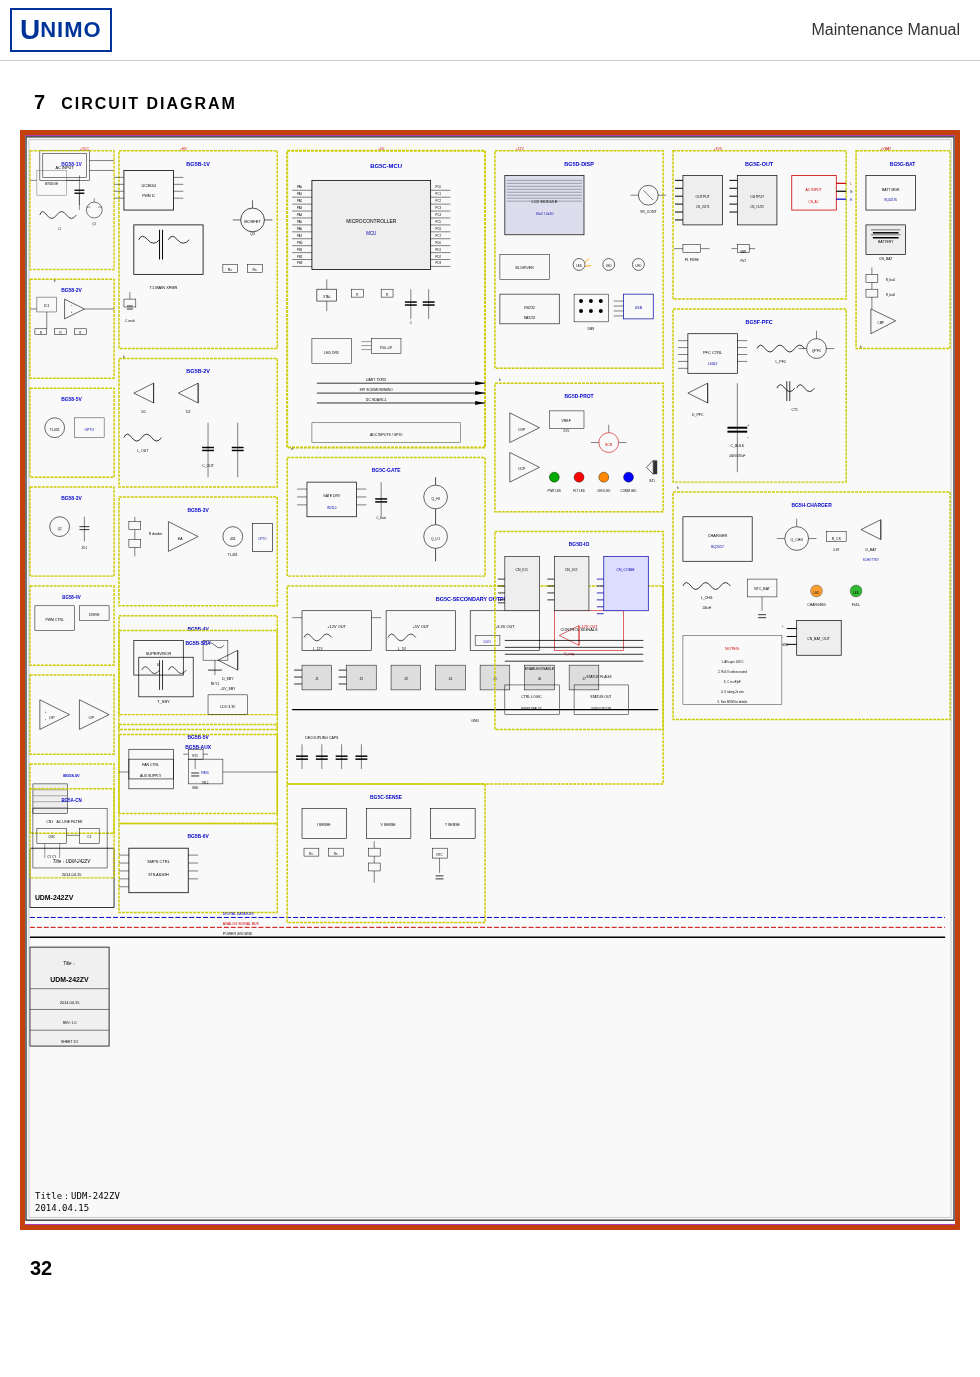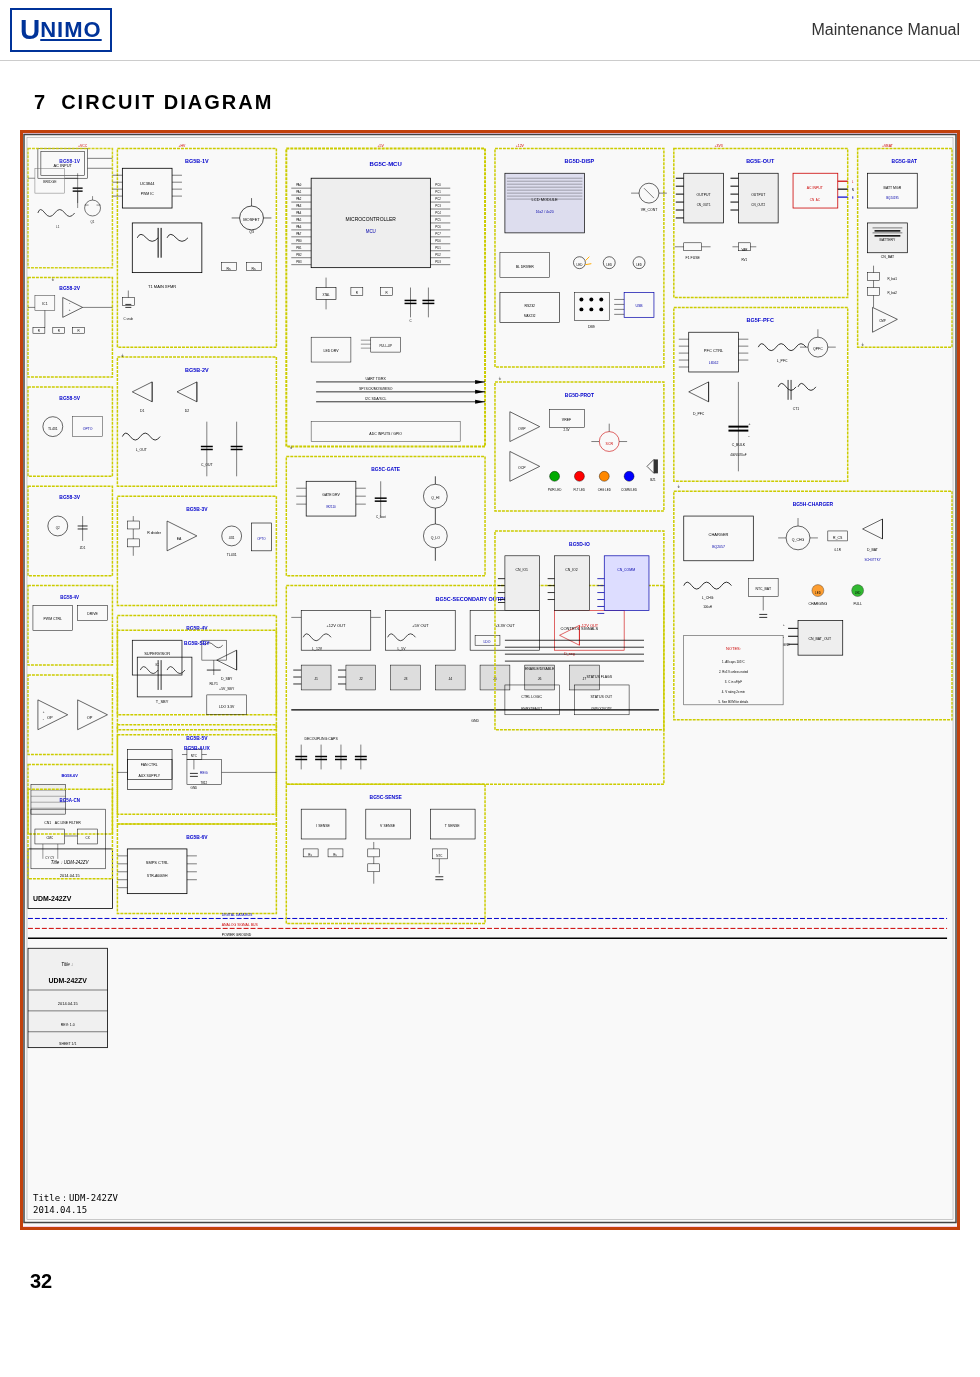--- a/index.html
+++ b/index.html
@@ -32,21 +32,20 @@
       display: flex;
       align-items: center;
       justify-content: center;
     }
 
     .logo-text {
       font-size: 22px;
       font-weight: bold;
       color: #003399;
       letter-spacing: 1px;
-      text-decoration: underline;
     }
 
     .logo-u {
       font-size: 28px;
       font-weight: bold;
       color: #003399;
     }
 
     .header-title {
       font-size: 16px;
@@ -62,31 +61,31 @@
       padding: 30px 30px 16px 34px;
     }
 
     .section-number {
       font-size: 20px;
       font-weight: bold;
       color: #000;
     }
 
     .section-title {
-      font-size: 20px;
+      font-size: 16px;
       font-weight: bold;
       color: #000;
       letter-spacing: 2px;
     }
 
     
     .circuit-container {
-      margin: 0 20px 32px 20px;
-      border: 3px solid #c2410c;
-      background: #f9a8d4;
+      margin: 0 20px 19px 20px;
+      border: 5px solid #c2410c;
+      background: #a21caf;
       position: relative;
       height: 1100px;
       overflow: hidden;
     }
 
     
     .footer-area {
       display: flex;
       justify-content: space-between;
       align-items: flex-end;

